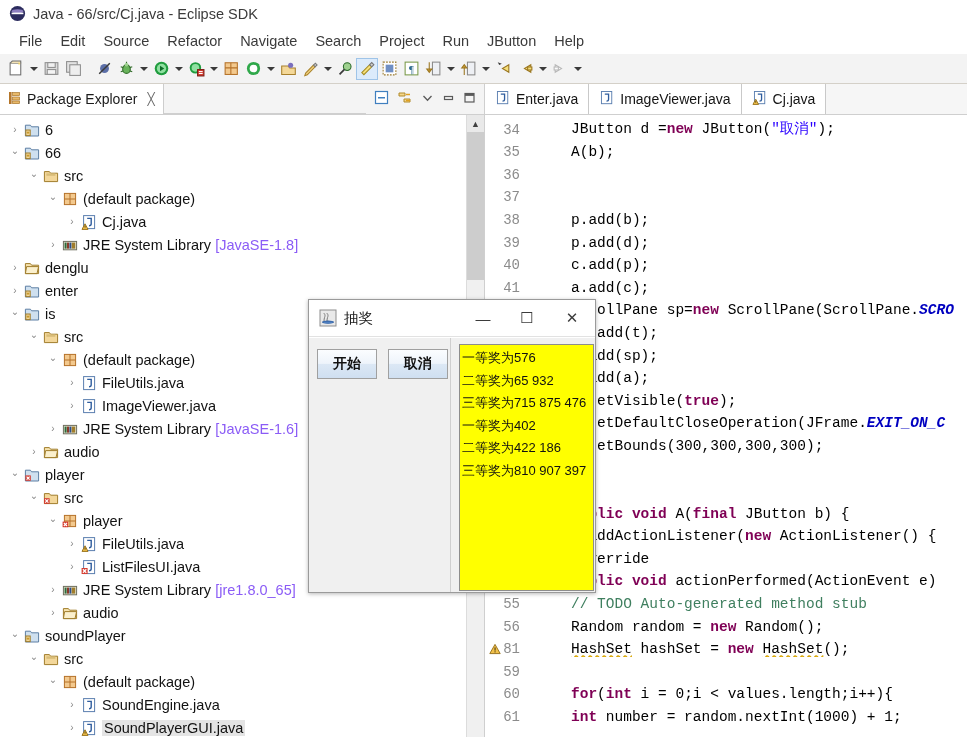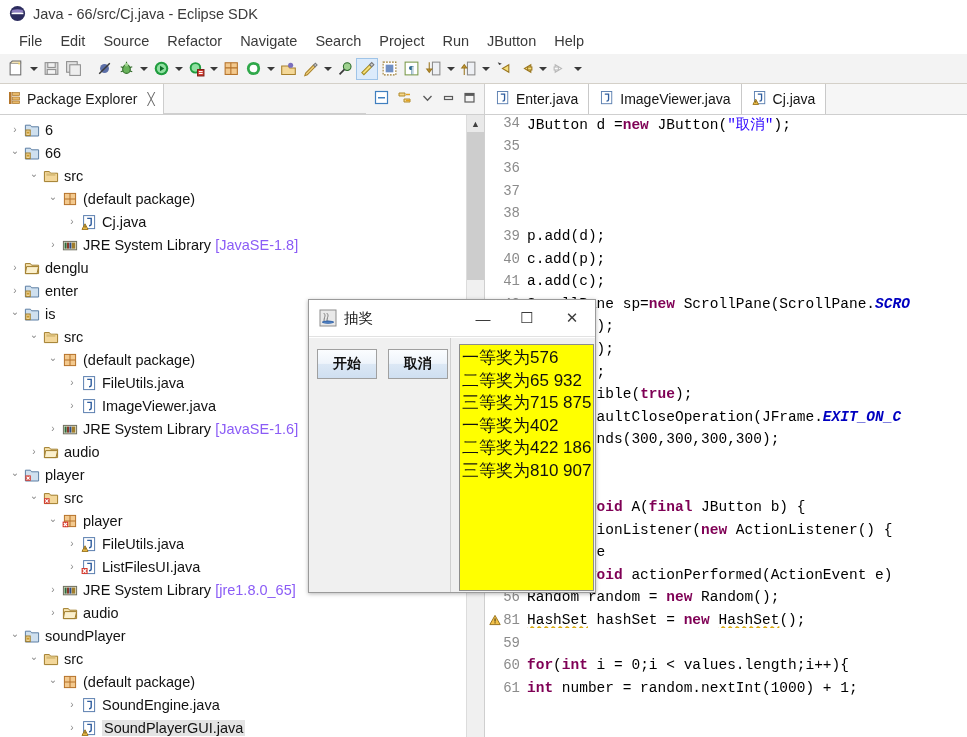--- a/index.html
+++ b/index.html
@@ -125,21 +125,21 @@
     padding:0 10px;background:#ffffff;
     border-right:1px solid #c9c9c9;
     font-size:14px;color:#141414;white-space:nowrap;
   }
   .ed-body{
     flex:1 1 auto;position:relative;min-height:0;overflow:hidden;
     font-family:"Liberation Mono","DejaVu Sans Mono",monospace;
     font-size:14.5px;
   }
   .code-line{
-    height:22.6px;display:flex;align-items:flex-start;white-space:pre;
+    height:22.6px;display:flex;align-items:flex-end;white-space:pre;gap:44px;
   }
   .gutter{
     width:42px;flex:0 0 42px;text-align:right;padding-right:7px;
     color:#8b8b8b;font-size:14px;box-sizing:border-box;
     display:flex;align-items:center;justify-content:flex-end;gap:2px;
   }
   .warnmark{
     width:12px;height:12px;flex:0 0 12px;display:inline-block;
   }
   .code-text{flex:1 1 auto;overflow:hidden;}
@@ -184,21 +184,21 @@
     border:1px solid #a0a0a0;
     font-family:Liberation Sans, sans-serif;
     font-size:14px;font-weight:bold;color:#111;
     margin-right:7px;
   }
   .dlg-list{
     flex:1 1 auto;background:#ffff00;border:1px solid #8d8d8d;
     margin:6px 1px 1px 0;
     padding:2px 0 0 2px;
     overflow:hidden;
-    font-size:17px;color:#111;
+    font-size:13px;color:#111;
     line-height:22.5px;
   }
   .dlg-list .li{white-space:nowrap;}
   .sep-v{position:absolute;left:141px;top:0;bottom:0;width:1px;background:#cfcfcf;}
 </style>
 </head>
 <body>
 
 <div class="app">
 
@@ -745,40 +745,41 @@
                 <rect x="2.6" y="1.6" width="11" height="13" fill="#fff" stroke="#5b7fb0"></rect>
                 <path d="M6.2 4.4h4v5.4c0 1.4-1 2-2.2 2" fill="none" stroke="#2f5d9e" stroke-width="1.4"></path>
                 <path d="M1 15.4l3-5.6 3 5.6z" fill="#f2c14a" stroke="#9b7620"></path>
                 <rect x="3.6" y="11.6" width=".9" height="2" fill="#4a3a10"></rect>
               </svg></span>
             <span>Cj.java</span>
           </div>
         </div>
       <div class="ed-body" id="edbody">
           <div class="code-line"><div class="gutter"><span>34</span></div><div class="code-text">JButton d =<span class="k">new</span> JButton(<span class="s">"取消"</span>);</div></div>
-          <div class="code-line"><div class="gutter"><span>35</span></div></div>
+          <div class="code-line"><div class="gutter"><span>35</span></div><div class="code-text">A(b);</div></div>
           <div class="code-line"><div class="gutter"><span>36</span></div><div class="code-text"></div></div>
           <div class="code-line"><div class="gutter"><span>37</span></div><div class="code-text"></div></div>
-          <div class="code-line"><div class="gutter"><span>38</span></div></div>
+          <div class="code-line"><div class="gutter"><span>38</span></div><div class="code-text">p.add(b);</div></div>
           <div class="code-line"><div class="gutter"><span>39</span></div><div class="code-text">p.add(d);</div></div>
           <div class="code-line"><div class="gutter"><span>40</span></div><div class="code-text">c.add(p);</div></div>
           <div class="code-line"><div class="gutter"><span>41</span></div><div class="code-text">a.add(c);</div></div>
           <div class="code-line"><div class="gutter"><span>42</span></div><div class="code-text">ScrollPane sp=<span class="k">new</span> ScrollPane(ScrollPane.<span class="st">SCRO</span></div></div>
           <div class="code-line"><div class="gutter"><span>43</span></div><div class="code-text">sp.add(t);</div></div>
           <div class="code-line"><div class="gutter"><span>44</span></div><div class="code-text">c.add(sp);</div></div>
           <div class="code-line"><div class="gutter"><span>45</span></div><div class="code-text">a.add(a);</div></div>
           <div class="code-line"><div class="gutter"><span>46</span></div><div class="code-text">a.setVisible(<span class="k">true</span>);</div></div>
           <div class="code-line"><div class="gutter"><span>47</span></div><div class="code-text">a.setDefaultCloseOperation(JFrame.<span class="st">EXIT_ON_C</span></div></div>
           <div class="code-line"><div class="gutter"><span>48</span></div><div class="code-text">a.setBounds(300,300,300,300);</div></div>
           <div class="code-line"><div class="gutter"><span>49</span></div><div class="code-text">}</div></div>
           <div class="code-line"><div class="gutter"><span>50</span></div><div class="code-text"></div></div>
           <div class="code-line"><div class="gutter"><span>51</span></div><div class="code-text"><span class="k">public void</span> A(<span class="k">final</span> JButton b) {</div></div>
           <div class="code-line"><div class="gutter"><span>52</span></div><div class="code-text">b.addActionListener(<span class="k">new</span> ActionListener() {</div></div>
           <div class="code-line"><div class="gutter"><span>53</span></div><div class="code-text">@Override</div></div>
           <div class="code-line"><div class="gutter"><span>54</span></div><div class="code-text"><span class="k">public void</span> actionPerformed(ActionEvent e)</div></div>
+          <div class="code-line"><div class="gutter"><span>55</span></div><div class="code-text"><span class="cm">// TODO Auto-generated method stub</span></div></div>
           <div class="code-line"><div class="gutter"><span>56</span></div><div class="code-text">Random random = <span class="k">new</span> Random();</div></div>
           <div class="code-line"><div class="gutter"><span class="warnmark"><svg width="12" height="12" viewBox="0 0 12 12">
                   <path d="M6 1.4L11.2 10.6H.8z" fill="#f2c14a" stroke="#9b7620"></path>
                   <rect x="5.5" y="4.4" width="1.1" height="3.2" fill="#4a3a10"></rect>
                   <rect x="5.5" y="8.3" width="1.1" height="1.1" fill="#4a3a10"></rect>
                 </svg></span><span>81</span></div><div class="code-text"><span class="sq">HashSet</span> hashSet = <span class="k">new</span> <span class="sq">HashSet</span>();</div></div>
           <div class="code-line"><div class="gutter"><span>59</span></div><div class="code-text"></div></div>
           <div class="code-line"><div class="gutter"><span>60</span></div><div class="code-text"><span class="k">for</span>(<span class="k">int</span> i = 0;i &lt; values.length;i++){</div></div>
           <div class="code-line"><div class="gutter"><span>61</span></div><div class="code-text"><span class="k">int</span> number = random.nextInt(1000) + 1;</div></div>
         </div>

